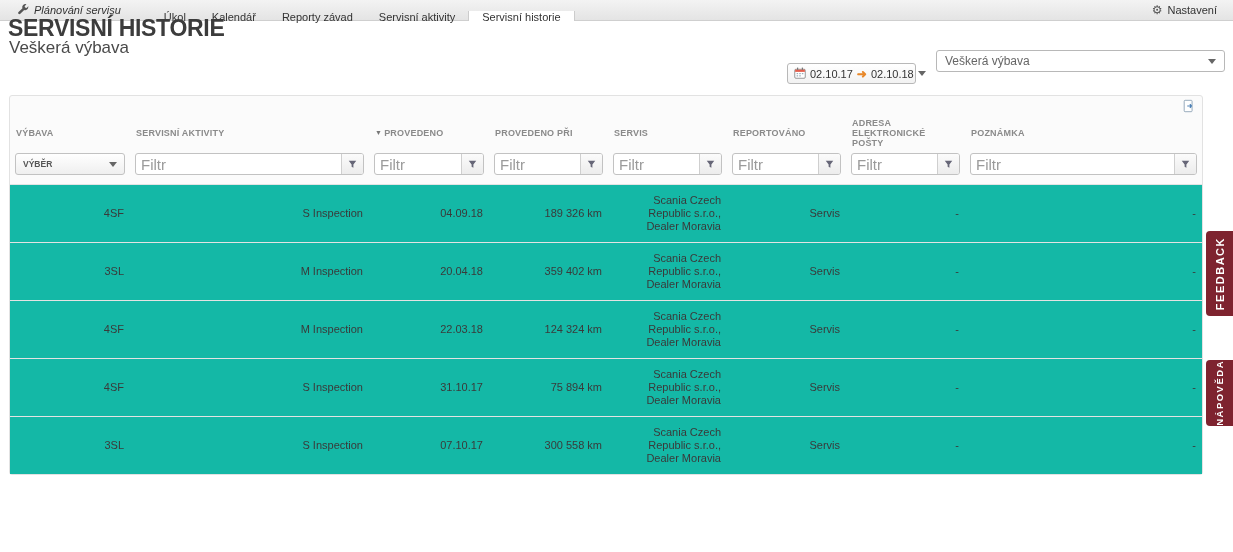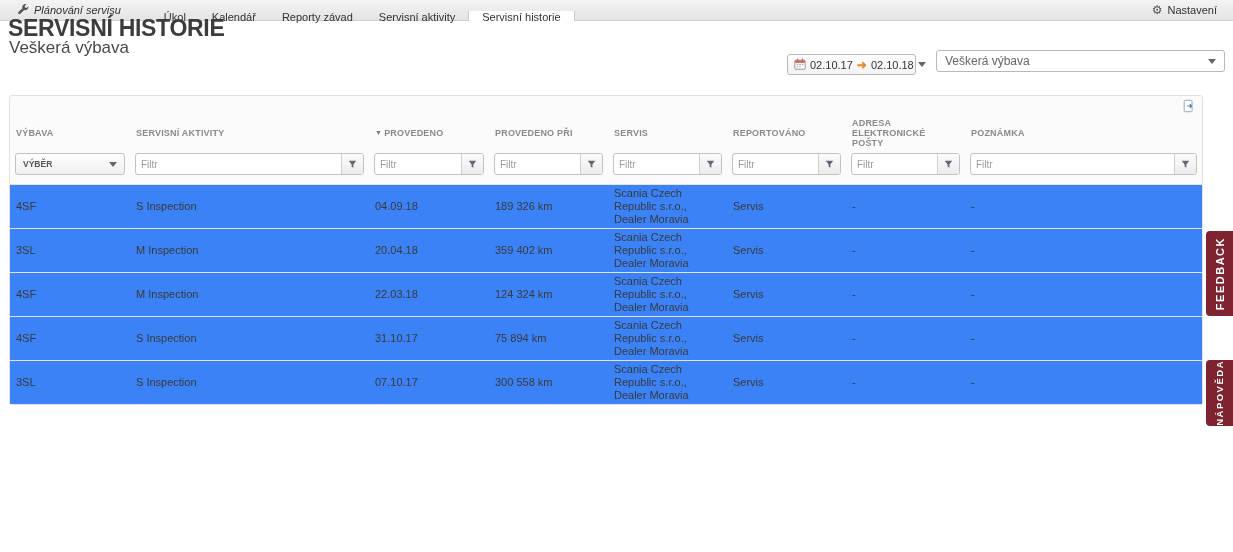--- a/index.html
+++ b/index.html
@@ -23,21 +23,21 @@
     color:#3c3c3c; letter-spacing:-0.3px; }
   .page-subtitle { position:absolute; left:9px; top:38px; font-size:17px; color:#4a4a4a; }
 
   .actions { position:absolute; top:26px; right:8px; display:flex; gap:3px; }
   .btn { height:22px; display:inline-flex; align-items:center; gap:5px; padding:0 10px;
     border:1px solid #b3b3b3; border-radius:3px; background:linear-gradient(#fdfdfd,#e9e9e9);
     font-size:11px; color:#333; cursor:pointer; }
   .btn-primary { background:linear-gradient(#2f98d6,#1d7fc0); border-color:#1a6fa8; color:#fff; }
   .plus-glyph { font-weight:bold; font-size:13px; line-height:1; }
 
-  .date-picker { position:absolute; left:787px; top:54px; width:129px; height:21px;
+  .date-picker { position:absolute; left:787px; top:63px; width:129px; height:21px;
     background:linear-gradient(#fff,#f2f2f2); border:1px solid #b8b8b8; border-radius:3px;
     display:flex; align-items:center; gap:4px; padding:0 6px; font-size:11px; color:#333; cursor:pointer; }
   .date-arrow { color:#e8882a; font-weight:bold; font-size:12px; line-height:1; }
   .caret { width:0; height:0; border-left:4px solid transparent; border-right:4px solid transparent;
     border-top:5px solid #666; display:inline-block; }
   .date-picker .caret { margin-left:auto; }
 
   .equip-select { position:absolute; left:936px; top:50px; width:289px; height:22px;
     background:#fff; border:1px solid #b8b8b8; border-radius:3px; display:flex; align-items:center;
     justify-content:space-between; padding:0 8px; font-size:12px; color:#666; cursor:pointer; }
@@ -49,31 +49,31 @@
   .export-btn { position:absolute; right:6px; top:3px; cursor:pointer; line-height:0; }
 
   table { width:100%; border-collapse:collapse; table-layout:fixed; }
   thead th { text-align:left; font-size:9px; font-weight:bold; color:#8a8a8a;
     text-transform:uppercase; letter-spacing:.2px; padding:2px 6px 3px; cursor:pointer; }
   .sort { color:#777; font-size:7px; margin-right:2px; vertical-align:1px; }
 
   tr.filters td { padding:2px 5px 9px; }
   .filter-box { display:flex; height:22px; border:1px solid #c2c2c2; border-radius:3px;
     background:#fff; overflow:hidden; }
-  .filter-box input { border:none; outline:none; flex:1; min-width:0; font-size:10px;
+  .filter-box input { border:none; outline:none; flex:1; min-width:0; font-size:15px;
     padding:0 5px; color:#333; font-family:"Liberation Sans", sans-serif; background:transparent; }
   .filter-box input::placeholder { color:#9a9a9a; }
   .funnel-btn { width:22px; flex:0 0 22px; display:flex; align-items:center; justify-content:center;
     background:linear-gradient(#fbfbfb,#ececec); border-left:1px solid #cfcfcf; cursor:pointer; }
   .select-box { display:flex; align-items:center; justify-content:space-between; height:22px;
     border:1px solid #c2c2c2; border-radius:3px; background:linear-gradient(#fff,#efefef);
     font-size:8.5px; font-weight:bold; color:#555; text-transform:uppercase; padding:8px 7px; cursor:pointer; }
 
-  tbody td { height:37px; padding:2px 6px; font-size:11px; color:#3a3a3a; background:#3b82f6;
-    border-top:1px solid #e3e3e3; vertical-align:middle; line-height:13px; }
+  tbody td { height:37px; padding:9px 6px; font-size:11px; color:#3a3a3a; background:#14b8a6;
+    border-top:1px solid #e3e3e3; vertical-align:middle; line-height:13px;text-align:right; }
   tbody tr { cursor:pointer; }
 
   
   .side-tab { position:absolute; right:0; width:27px; background:#7e232f; color:#fff;
     display:flex; align-items:center; justify-content:center; border-radius:4px 0 0 4px;
     cursor:pointer; z-index:10; }
   .side-tab span { writing-mode:vertical-rl; transform:rotate(180deg); font-weight:bold;
     letter-spacing:1.5px; }
   .side-tab.feedback { top:231px; height:85px; font-size:11px; }
   .side-tab.help { top:360px; height:66px; font-size:9.5px; }

